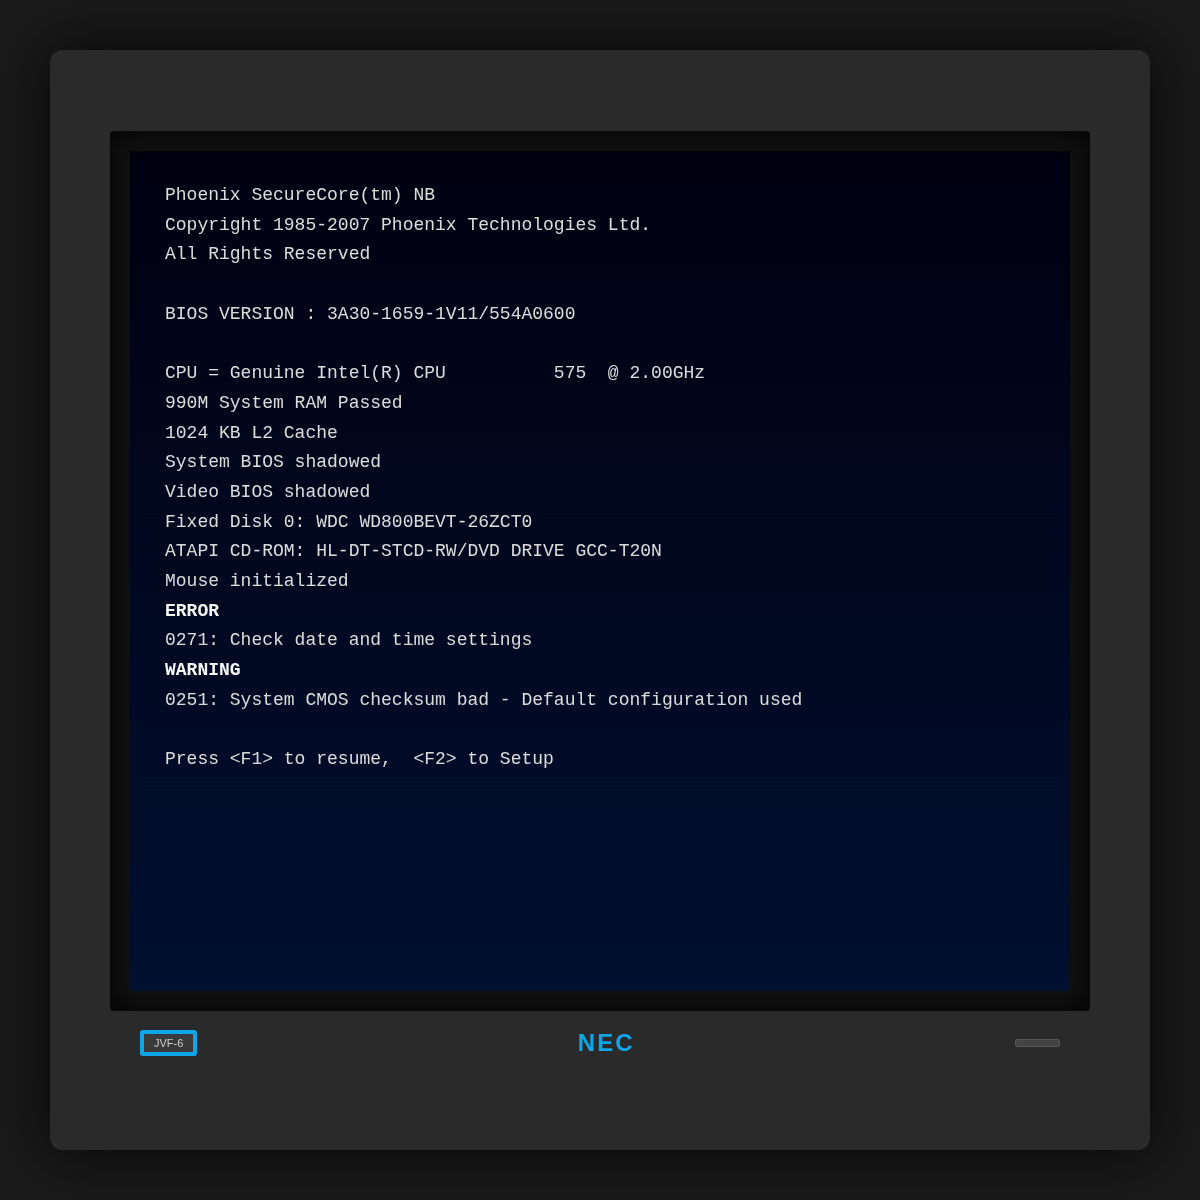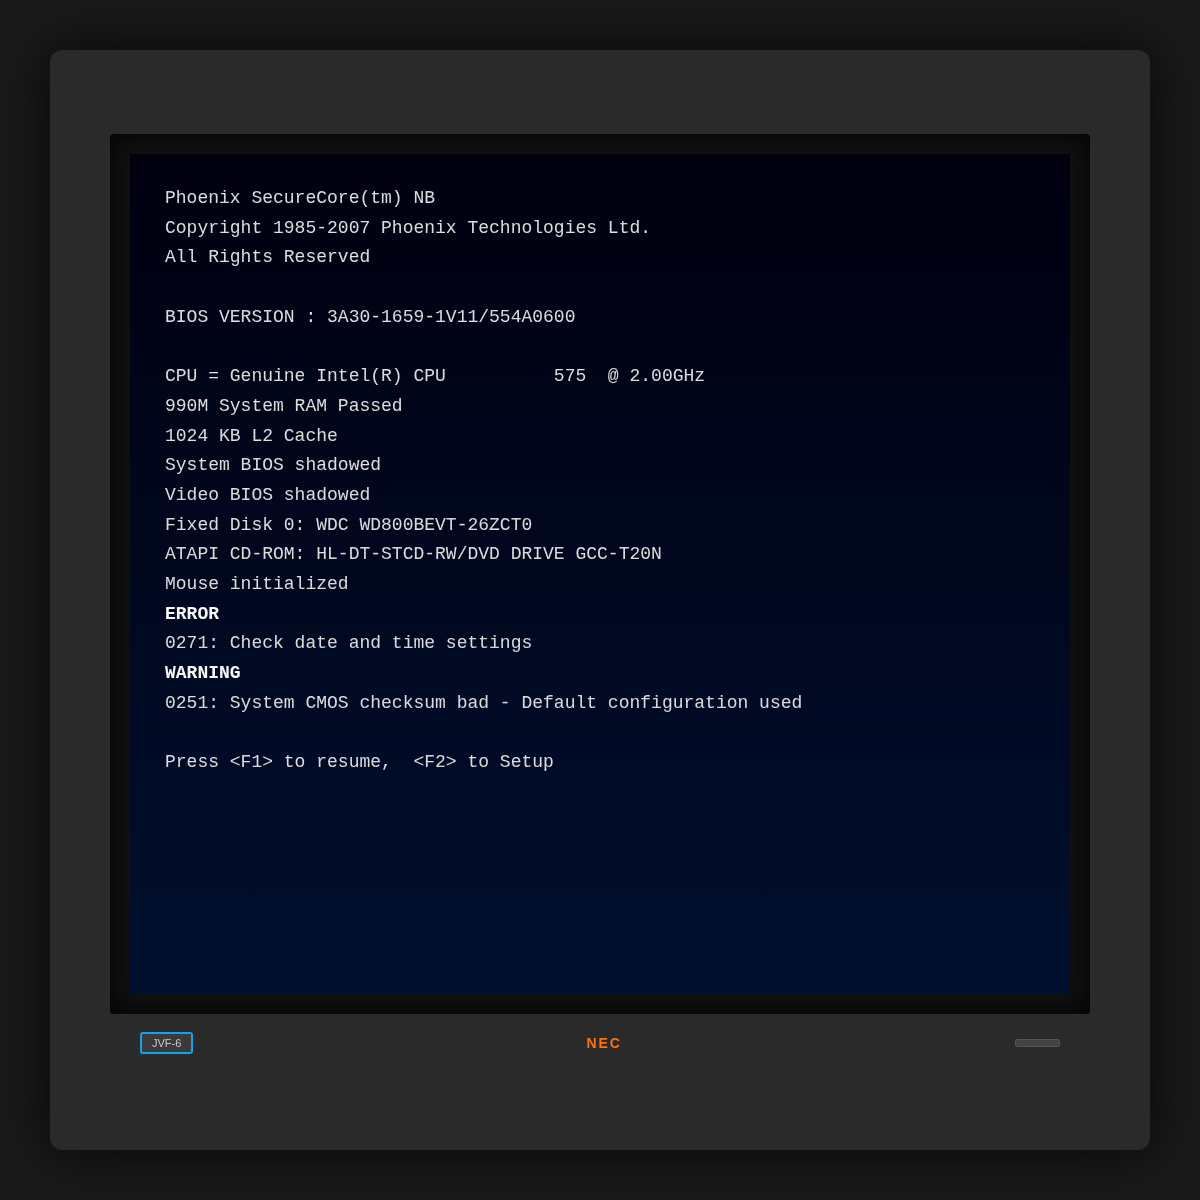--- a/index.html
+++ b/index.html
@@ -96,26 +96,26 @@
       margin-top: 6px;
     }
 
     .monitor-label-left {
       background: #3a3a3a;
       color: #ccc;
       font-size: 11px;
       font-family: Arial, sans-serif;
       padding: 3px 10px;
       border-radius: 3px;
-      border: 2px solid #0ea5e9;
+      border: 4px solid #0ea5e9;
     }
 
     .monitor-brand {
-      color: #f97316;
-      font-size: 14px;
+      color: #0ea5e9;
+      font-size: 24px;
       font-family: Arial, sans-serif;
       font-weight: bold;
       letter-spacing: 2px;
     }
 
     .monitor-buttons-right {
       display: flex;
       gap: 8px;
       align-items: center;
     }

